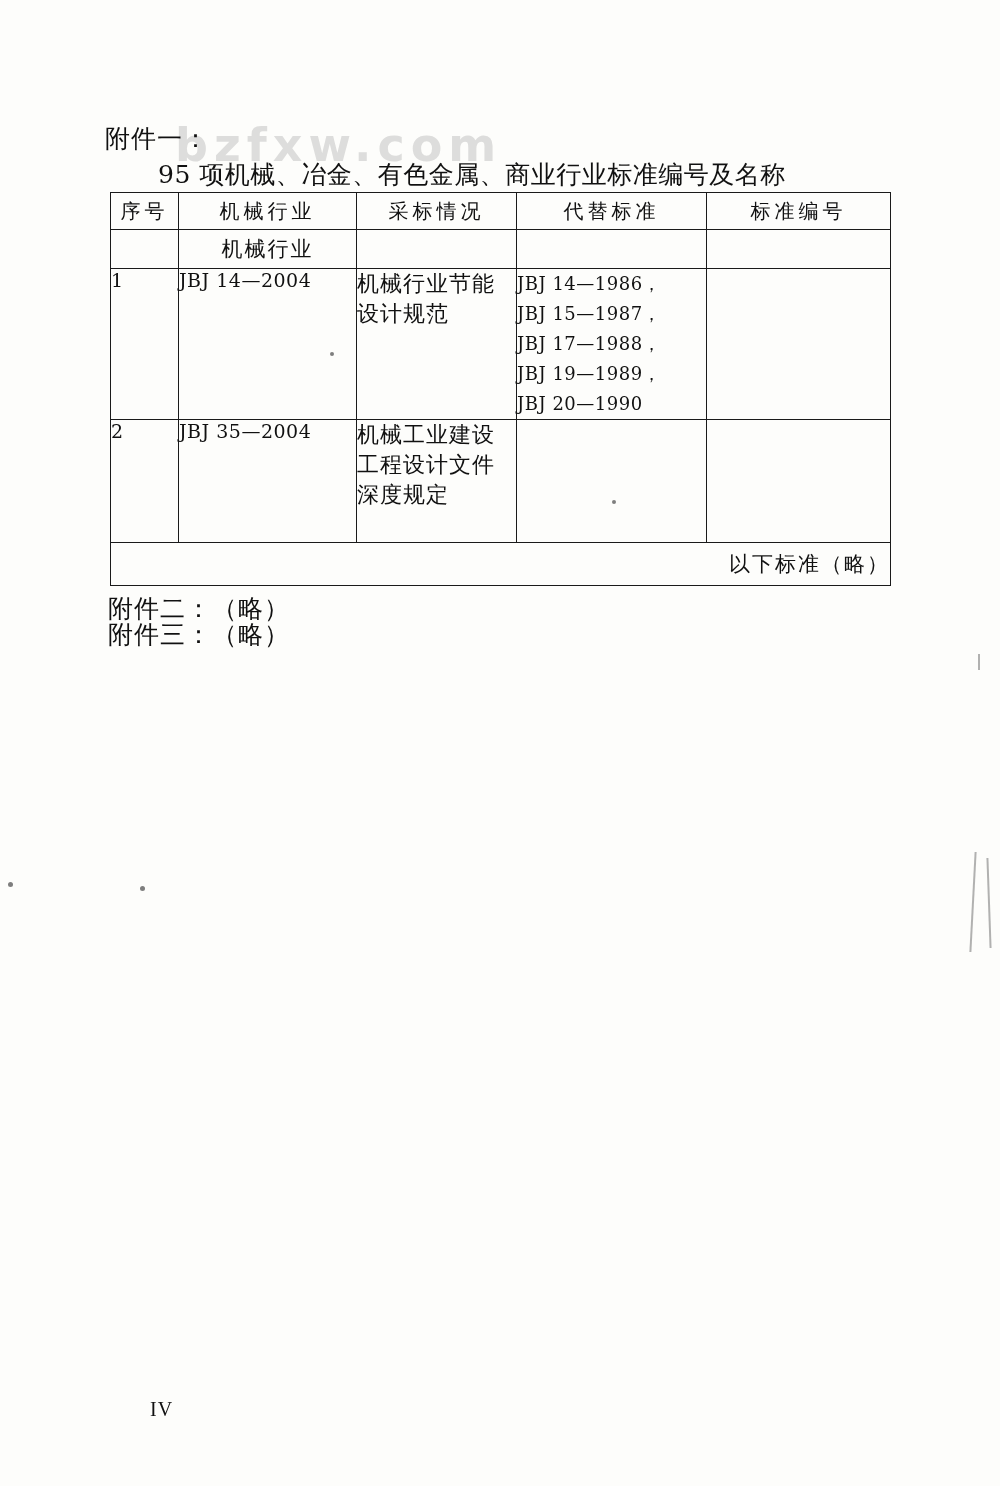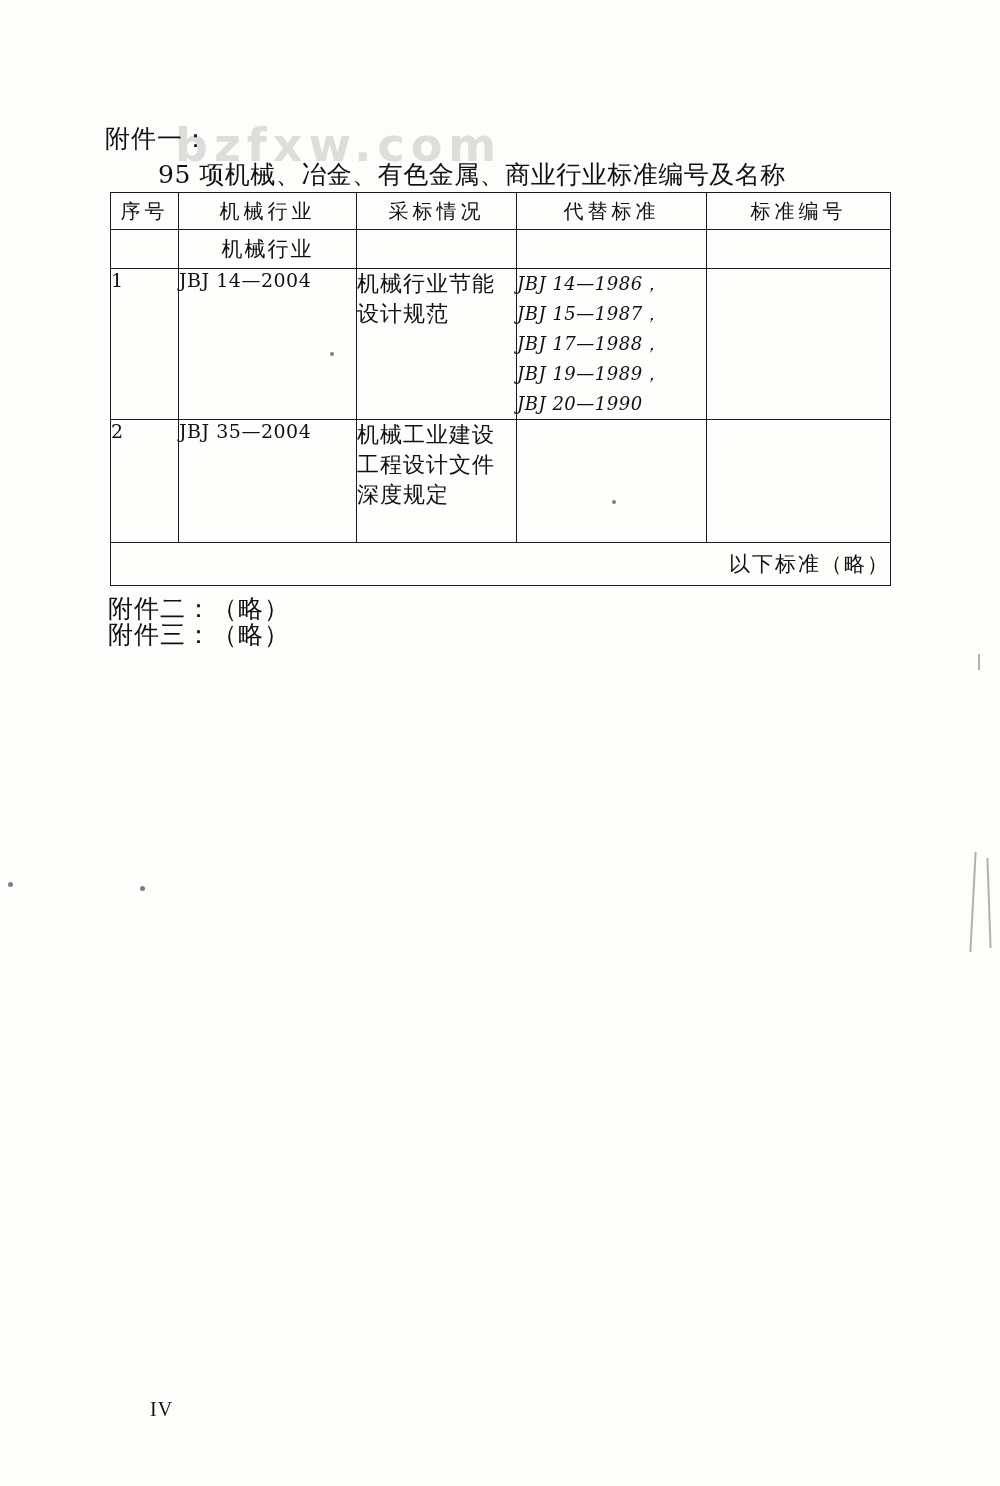--- a/index.html
+++ b/index.html
@@ -121,21 +121,20 @@
     line-height: 30px;
     letter-spacing: 1px;
     padding: 6px 6px 8px 10px;
   }
   .replace {
     font-size: 18px;
     line-height: 30px;
     letter-spacing: 0.5px;
     padding: 8px 4px 8px 14px;
     font-family: "DejaVu Serif", "Liberation Serif", serif;
-    font-style: italic;
   }
   .row-1 td { height: 148px; }
   .row-2 td { height: 122px; }
 
   .footer-row td {
     height: 42px;
     text-align: right;
     font-size: 21px;
     letter-spacing: 2px;
     line-height: 42px;

